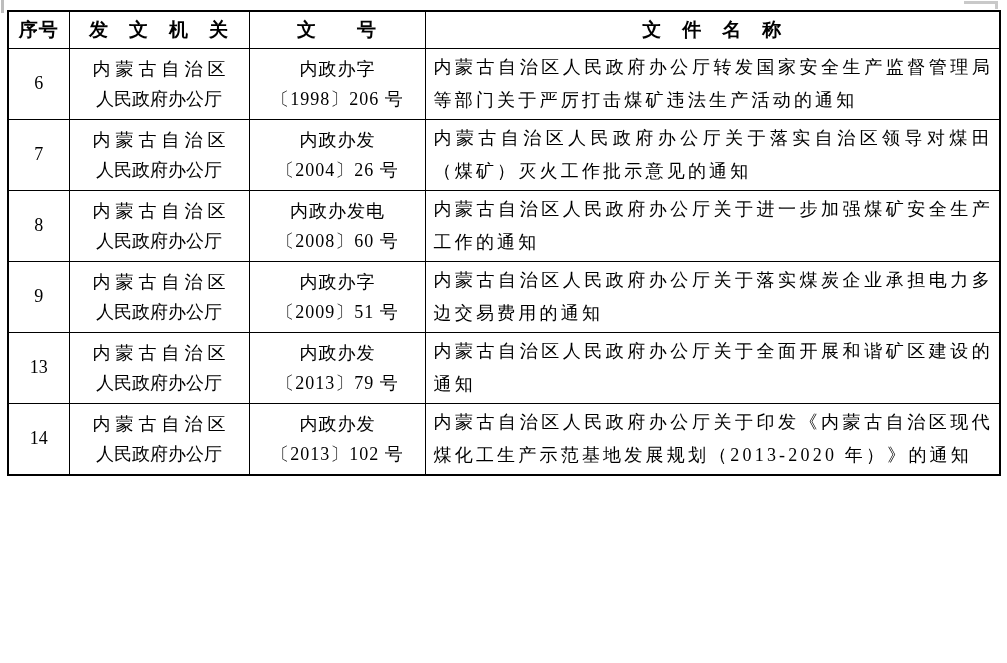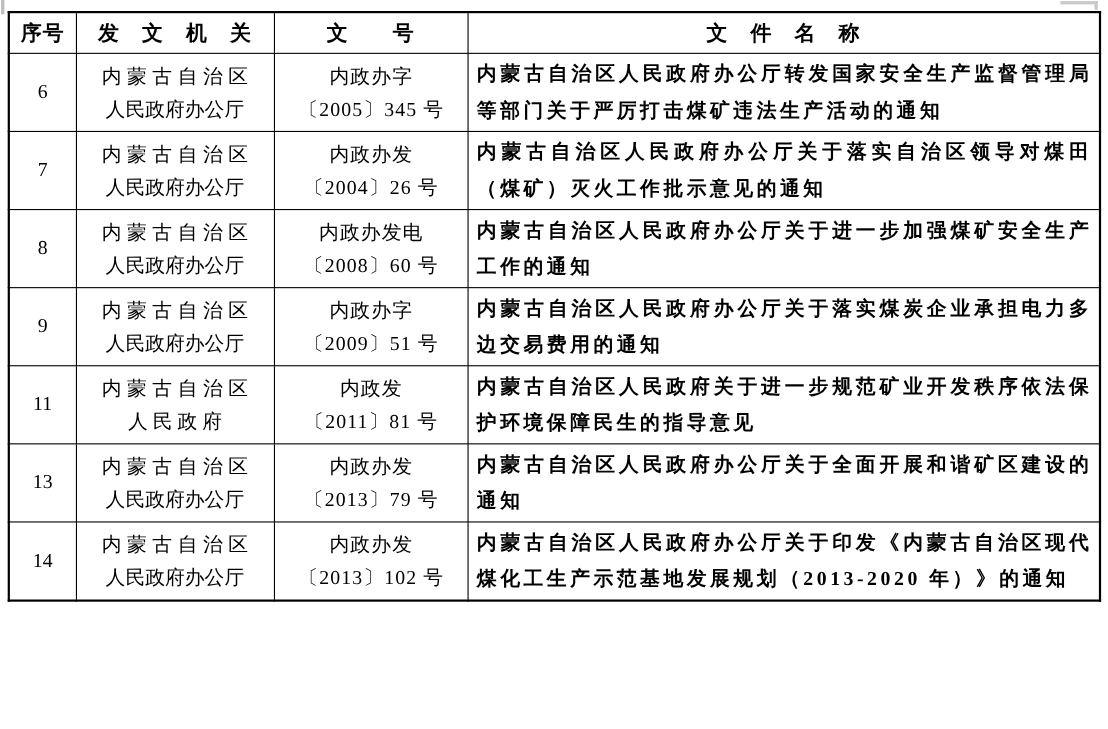--- a/index.html
+++ b/index.html
@@ -64,21 +64,21 @@
     line-height: 30px;
     white-space: nowrap;
   }
   td.c-agency .cell-line.first {
     letter-spacing: 5px;
     margin-right: -5px;
     text-align: center;
   }
   td.c-docno .cell-line { letter-spacing: 1px; margin-right: -1px; }
 
-  td.c-title { padding: 2px 6px 2px 8px; font-weight: bold; }
+  td.c-title { padding: 2px 6px 2px 8px; }
   .title-text {
     font-size: 18px;
     line-height: 33px;
     letter-spacing: 3.2px;
     text-align: justify;
     word-break: break-all;
   }
 </style>
 </head>
 <body>
@@ -106,21 +106,21 @@
     </thead>
     <tbody id="table-body">
     <tr>
       <td class="c-index">6</td>
       <td class="c-agency">
         <div class="cell-line first">内蒙古自治区</div>
         <div class="cell-line">人民政府办公厅</div>
       </td>
       <td class="c-docno">
         <div class="cell-line">内政办字</div>
-        <div class="cell-line">〔2005〕345 号</div>
+        <div class="cell-line">〔1998〕206 号</div>
       </td>
       <td class="c-title">
         <div class="title-text">内蒙古自治区人民政府办公厅转发国家安全生产监督管理局等部门关于严厉打击煤矿违法生产活动的通知</div>
       </td>
     </tr>
 
     <tr>
       <td class="c-index">7</td>
       <td class="c-agency">
         <div class="cell-line first">内蒙古自治区</div>
@@ -159,34 +159,20 @@
       <td class="c-docno">
         <div class="cell-line">内政办字</div>
         <div class="cell-line">〔2009〕51 号</div>
       </td>
       <td class="c-title">
         <div class="title-text">内蒙古自治区人民政府办公厅关于落实煤炭企业承担电力多边交易费用的通知</div>
       </td>
     </tr>
 
 
-    <tr>
-      <td class="c-index">11</td>
-      <td class="c-agency">
-        <div class="cell-line first">内蒙古自治区</div>
-        <div class="cell-line">人 民 政 府</div>
-      </td>
-      <td class="c-docno">
-        <div class="cell-line">内政发</div>
-        <div class="cell-line">〔2011〕81 号</div>
-      </td>
-      <td class="c-title">
-        <div class="title-text">内蒙古自治区人民政府关于进一步规范矿业开发秩序依法保护环境保障民生的指导意见</div>
-      </td>
-    </tr>
 
 
     <tr>
       <td class="c-index">13</td>
       <td class="c-agency">
         <div class="cell-line first">内蒙古自治区</div>
         <div class="cell-line">人民政府办公厅</div>
       </td>
       <td class="c-docno">
         <div class="cell-line">内政办发</div>

